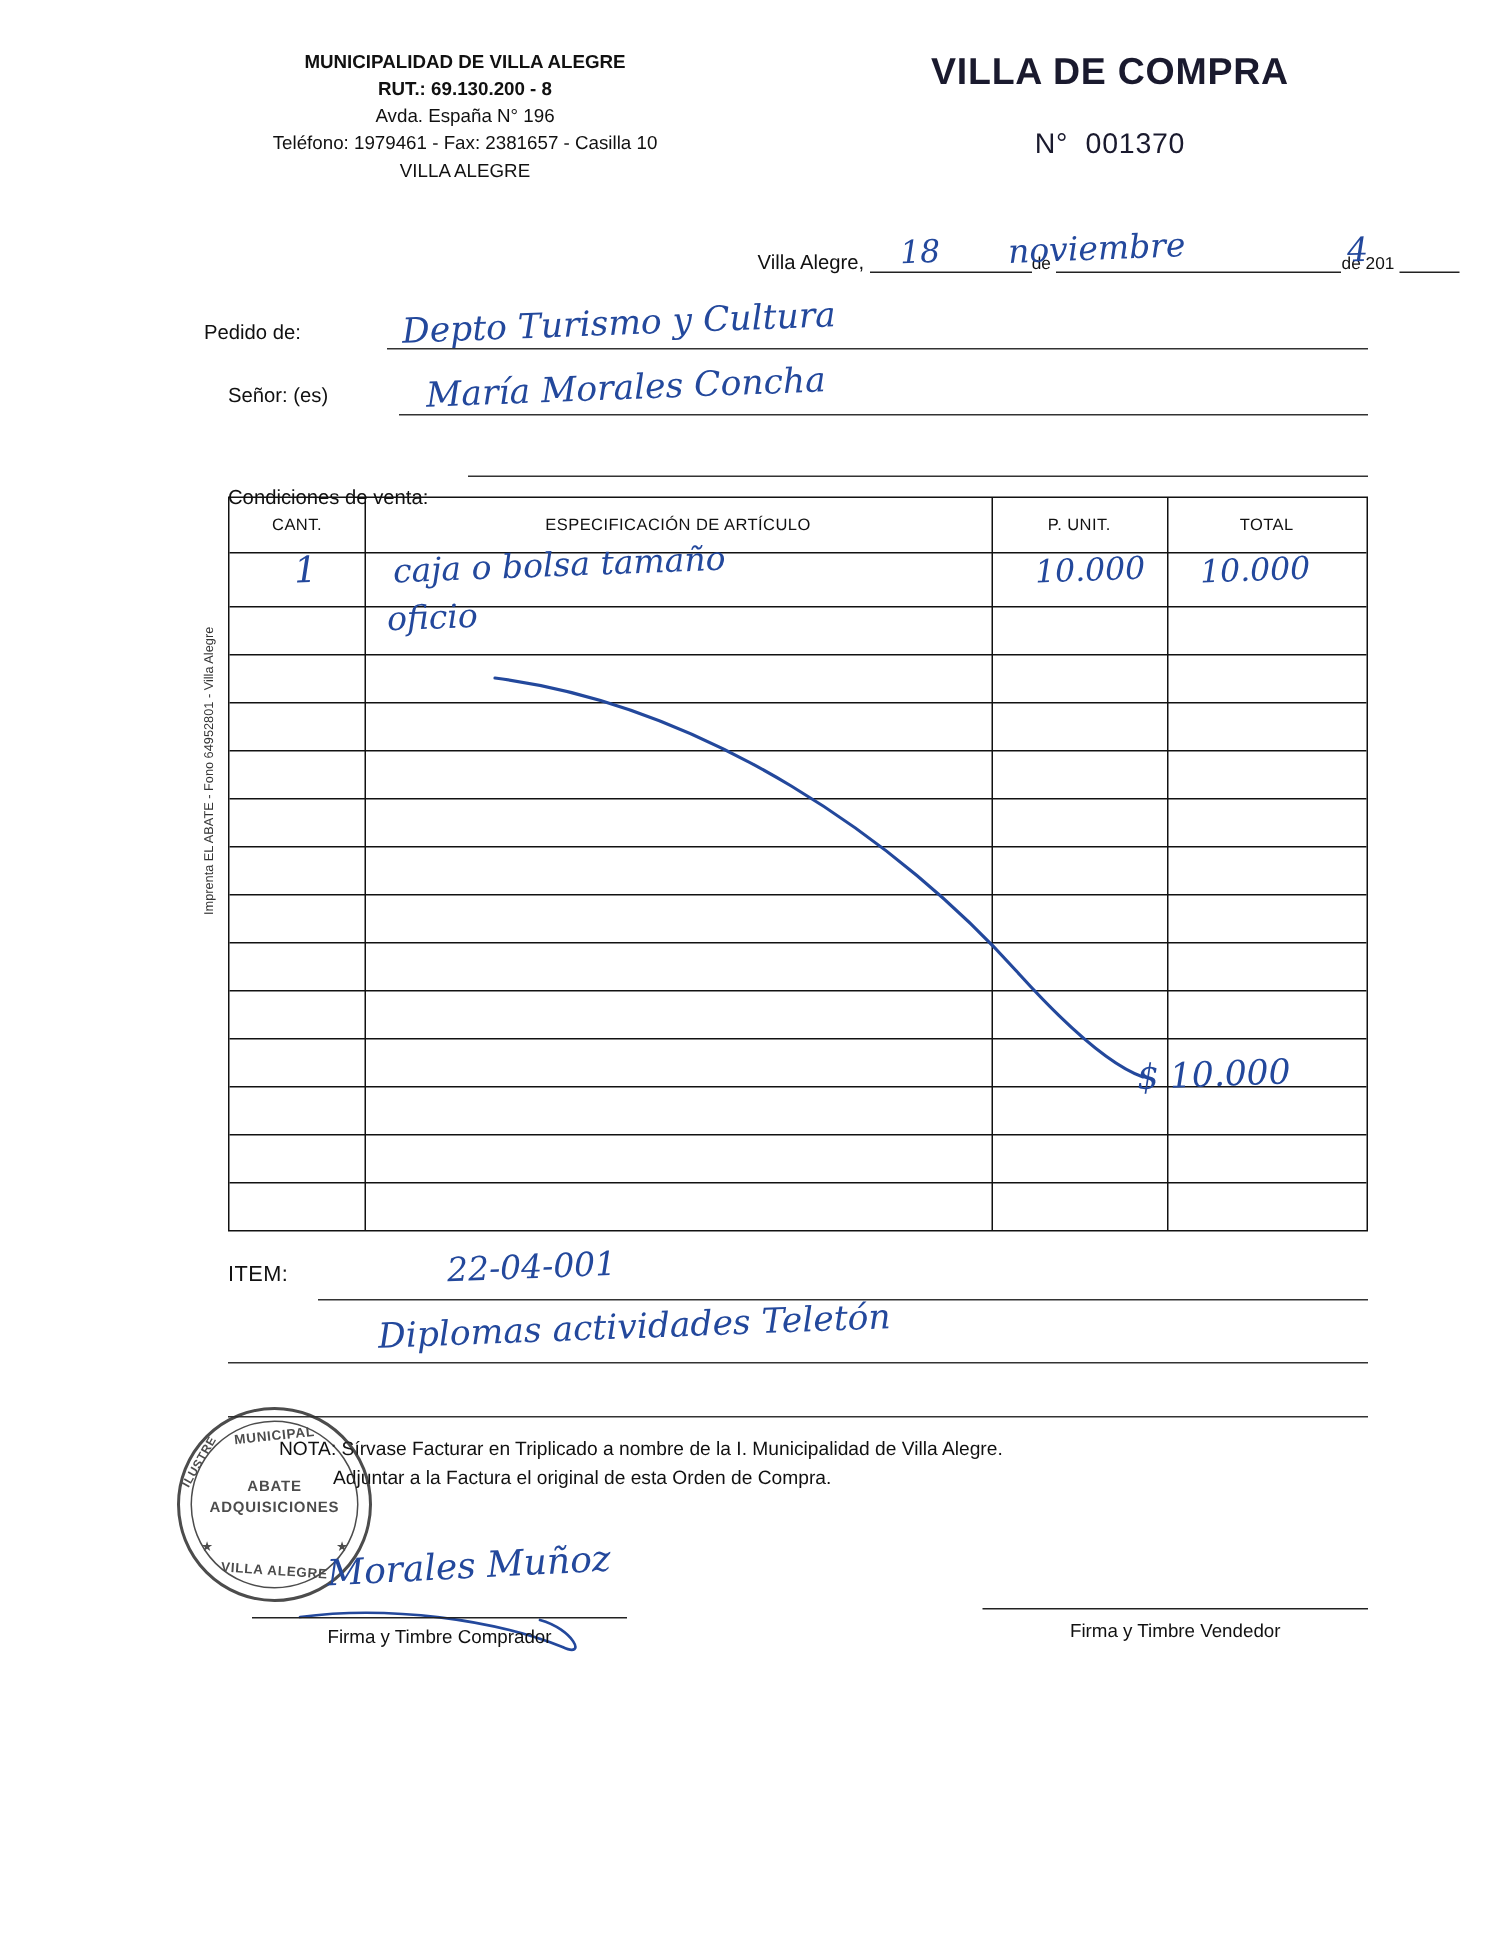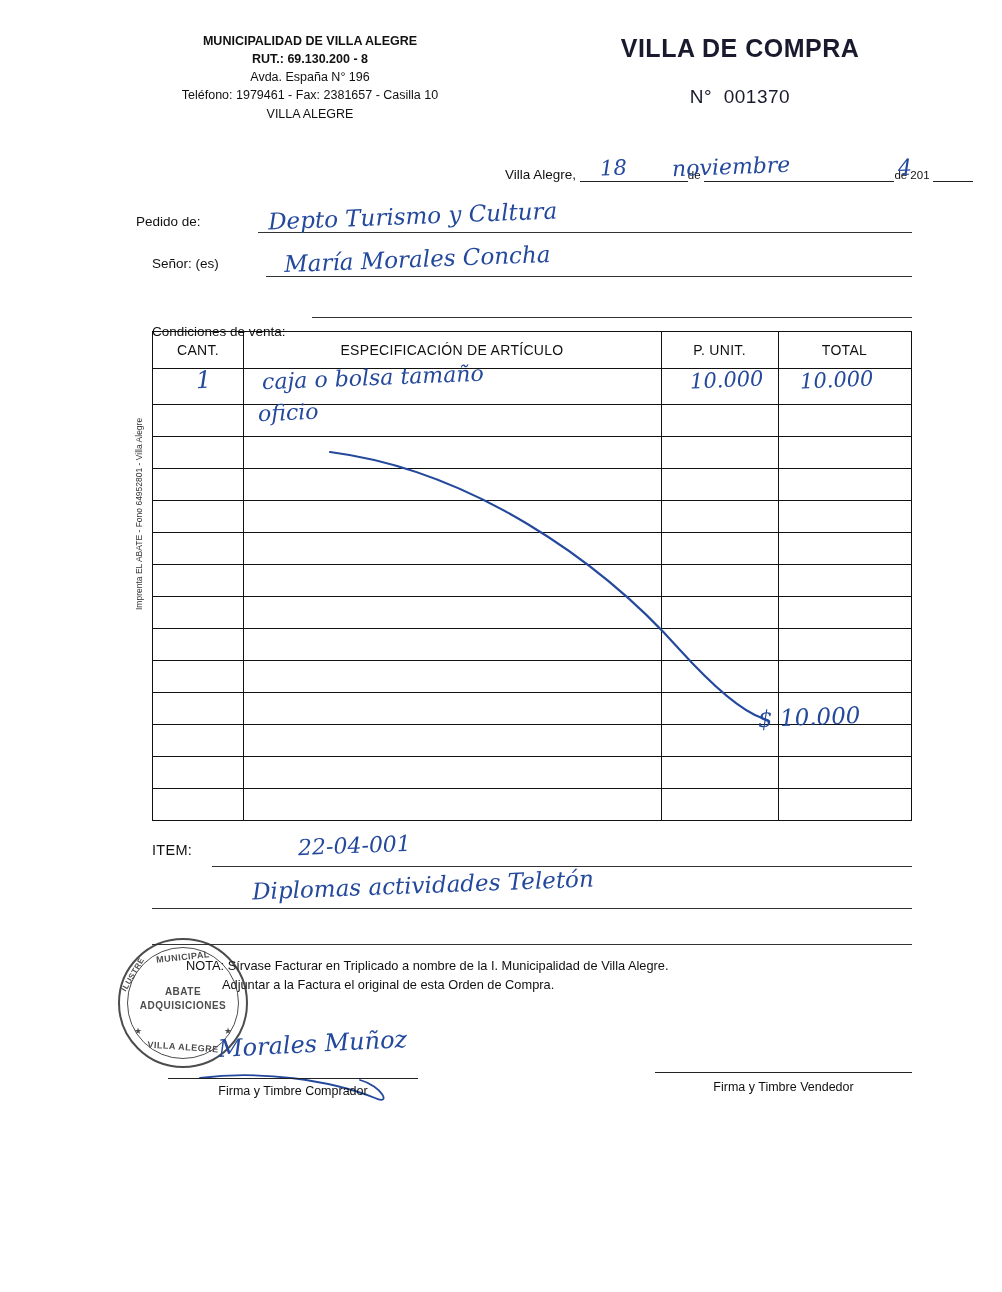--- a/index.html
+++ b/index.html
@@ -52,21 +52,21 @@
   
   .tbl{
     position:absolute;left:152px;top:331px;width:760px;height:490px;
     border:1.6px solid #111;
     box-sizing:border-box;
   }
   .tbl .vl{position:absolute;top:0;bottom:0;width:0;border-left:1.4px solid #111;}
   .tbl .hl{position:absolute;left:0;right:0;height:0;border-top:1.1px solid #111;}
   .th{
     position:absolute;top:0;height:36px;line-height:36px;
-    text-align:center;font-size:14px;color:#111;letter-spacing:.3px;
+    text-align:center;font-size:11px;color:#111;letter-spacing:.3px;
   }
 
   
   .credit{
     position:absolute;left:134px;top:610px;
     font-size:8.5px;color:#333;
     transform:rotate(-90deg);transform-origin:left top;
     white-space:nowrap;
   }
 

